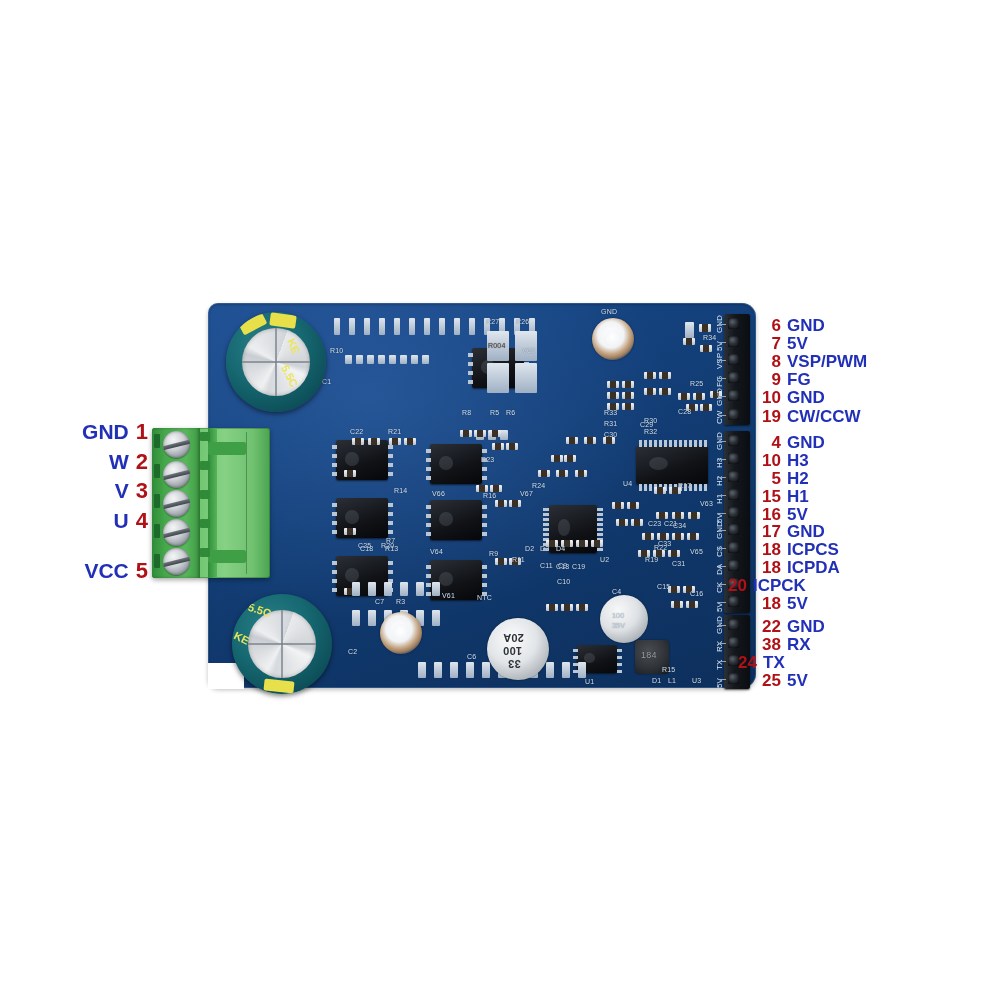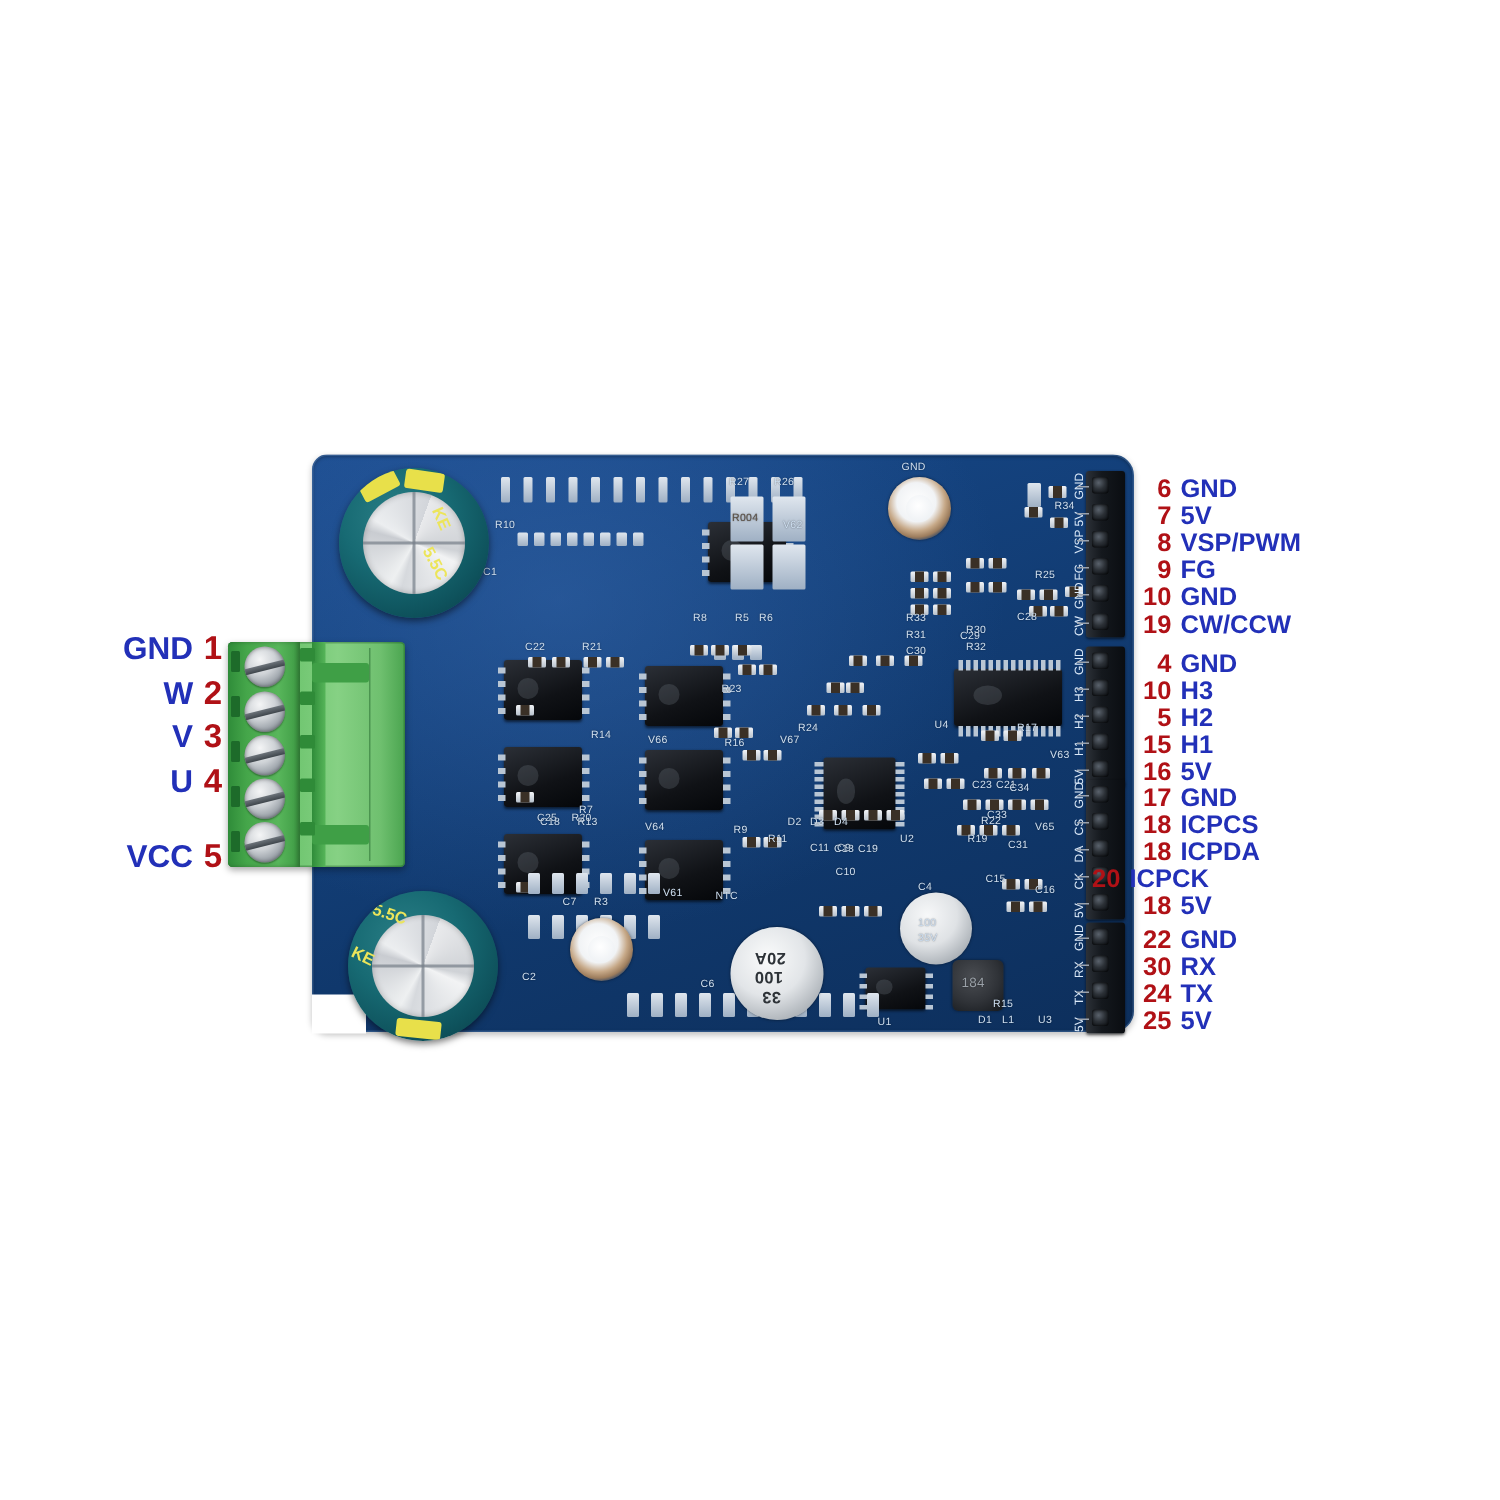--- a/index.html
+++ b/index.html
@@ -608,24 +608,24 @@
       </div>
       <div class="pin-right" style="left: 755px; top: 594.4px;">
         <span class="no">18</span>
         <span class="nm">5V</span>
       </div>
       <div class="pin-right" style="left: 755px; top: 617px;">
         <span class="no">22</span>
         <span class="nm">GND</span>
       </div>
       <div class="pin-right" style="left: 755px; top: 635.1px;">
-        <span class="no">30</span>
+        <span class="no">38</span>
         <span class="nm">RX</span>
       </div>
-      <div class="pin-right" style="left: 755px; top: 653.2px; align-items: flex-end;">
+      <div class="pin-right" style="left: 731px; top: 653.2px; align-items: flex-end;">
         <span class="no">24</span>
         <span class="nm">TX</span>
       </div>
       <div class="pin-right" style="left: 755px; top: 671.3px;">
         <span class="no">25</span>
         <span class="nm">5V</span>
       </div>
     </div>
   <div id="silk-labels">
       <div class="silkv" style="left: 715px; top: 333.1px;">GND</div>

